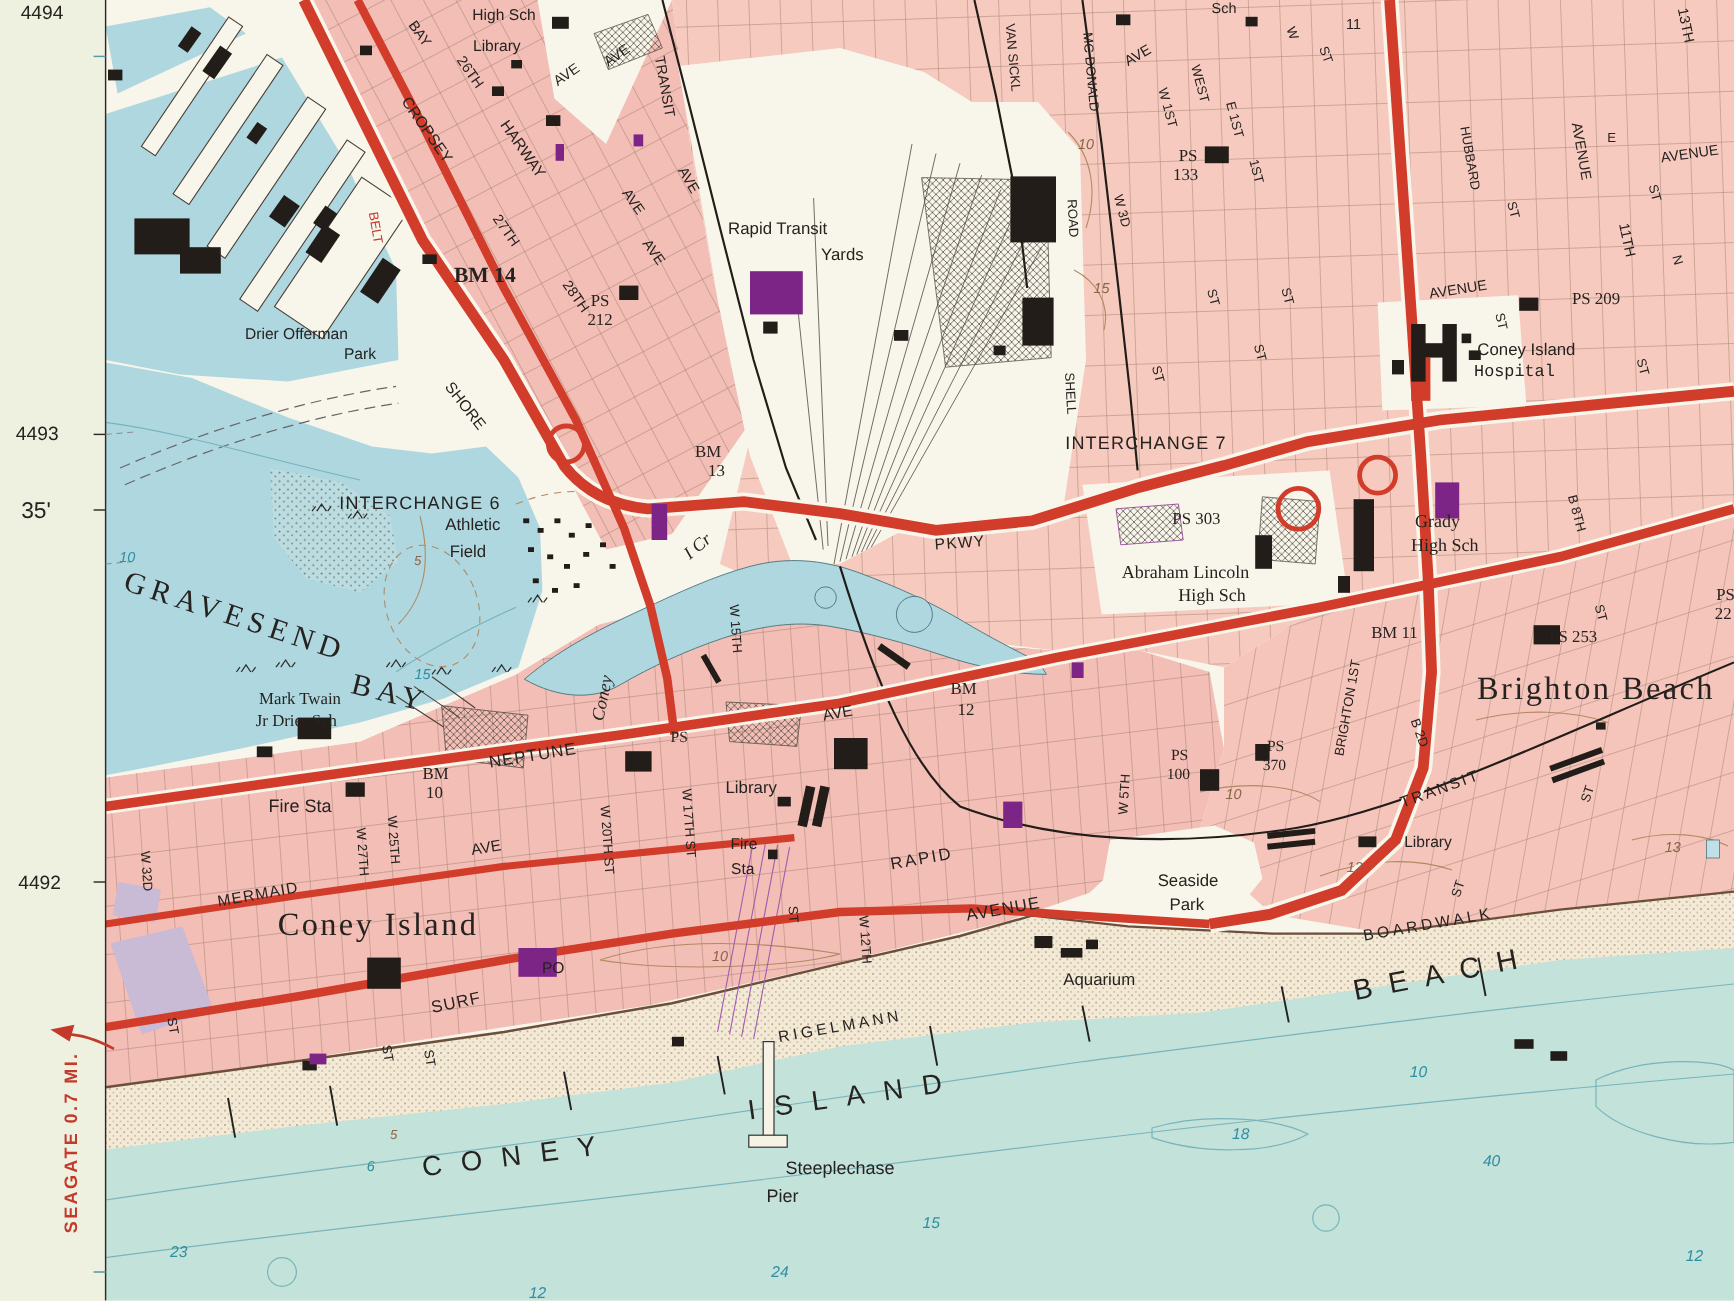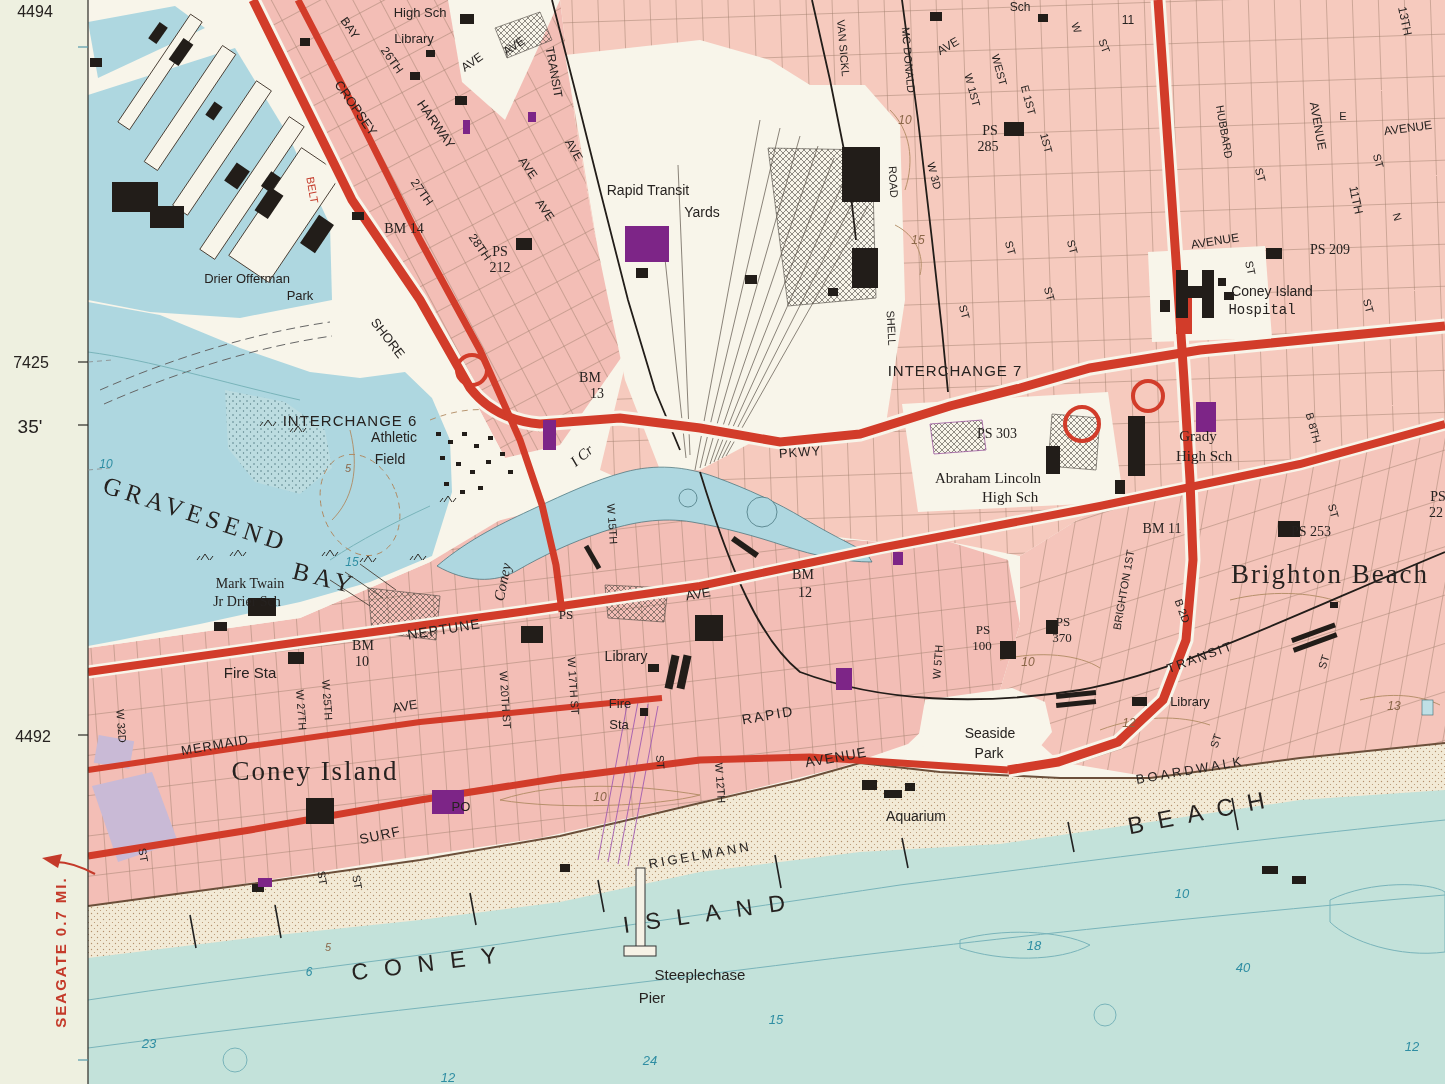--- a/index.html
+++ b/index.html
@@ -329,57 +329,57 @@
     <path d="M88,362 L112,360 M88,470 L110,468" stroke="#888" stroke-width="0.8" stroke-dasharray="5 4"></path>
     <g stroke="#c43a2a" fill="#c43a2a">
       <path d="M95,874 Q72,862 56,862" fill="none" stroke-width="2.2"></path>
       <path d="M42,858 L62,854 L58,868 Z" stroke="none"></path>
     </g>
   </g>
 </svg>
 
 <div id="label-layer">
       <div class="lbl" style="left: 35px; top: 12px; font-size: 16px; --r: 0deg;">4494</div>
-      <div class="lbl" style="left: 31px; top: 363px; font-size: 16px; --r: 0deg;">7425</div>
+      <div class="lbl" style="left: 31px; top: 363px; font-size: 16px; --r: 0deg;">4493</div>
       <div class="lbl" style="left: 30px; top: 426px; font-size: 19px; --r: 0deg;">35'</div>
       <div class="lbl" style="left: 33px; top: 737px; font-size: 16px; --r: 0deg;">4492</div>
       <div class="lbl c-red bd" style="left: 60px; top: 952px; font-size: 15px; letter-spacing: 2px; --r: -90deg;">SEAGATE 0.7 MI.</div>
       <div class="lbl" style="left: 420px; top: 12px; font-size: 13px; --r: 0deg;">High Sch</div>
       <div class="lbl" style="left: 414px; top: 38px; font-size: 13px; --r: 0deg;">Library</div>
       <div class="lbl" style="left: 1020px; top: 7px; font-size: 12px; --r: 0deg;">Sch</div>
       <div class="lbl" style="left: 350px; top: 28px; font-size: 12px; --r: 55deg;">BAY</div>
       <div class="lbl" style="left: 392px; top: 60px; font-size: 12px; --r: 55deg;">26TH</div>
       <div class="lbl" style="left: 356px; top: 108px; font-size: 13px; --r: 55deg;">CROPSEY</div>
       <div class="lbl" style="left: 436px; top: 124px; font-size: 13px; --r: 55deg;">HARWAY</div>
       <div class="lbl" style="left: 422px; top: 192px; font-size: 12px; --r: 55deg;">27TH</div>
       <div class="lbl" style="left: 480px; top: 247px; font-size: 12px; --r: 55deg;">28TH</div>
       <div class="lbl" style="left: 472px; top: 62px; font-size: 12px; --r: -35deg;">AVE</div>
       <div class="lbl" style="left: 514px; top: 46px; font-size: 12px; --r: -35deg;">AVE</div>
       <div class="lbl" style="left: 554px; top: 72px; font-size: 12px; --r: 80deg;">TRANSIT</div>
       <div class="lbl" style="left: 574px; top: 150px; font-size: 12px; --r: 60deg;">AVE</div>
       <div class="lbl" style="left: 528px; top: 168px; font-size: 12px; --r: 55deg;">AVE</div>
       <div class="lbl" style="left: 545px; top: 210px; font-size: 12px; --r: 55deg;">AVE</div>
       <div class="lbl c-red" style="left: 312px; top: 190px; font-size: 11px; --r: 80deg;">BELT</div>
       <div class="lbl" style="left: 388px; top: 338px; font-size: 13px; --r: 52deg;">SHORE</div>
-      <div class="lbl f-serif" style="left: 404px; top: 229px; font-size: 14px; --r: 0deg;">BM 14</div>
+      <div class="lbl f-serif" style="left: 404px; top: 229px; font-size: 18px; font-weight: bold; --r: 0deg;">BM 14</div>
       <div class="lbl f-serif" style="left: 500px; top: 252px; font-size: 14px; --r: 0deg;">PS</div>
       <div class="lbl f-serif" style="left: 500px; top: 268px; font-size: 14px; --r: 0deg;">212</div>
       <div class="lbl" style="left: 247px; top: 278px; font-size: 13px; --r: 0deg;">Drier Offerman</div>
       <div class="lbl" style="left: 300px; top: 295px; font-size: 13px; --r: 0deg;">Park</div>
       <div class="lbl" style="left: 648px; top: 190px; font-size: 14px; --r: 0deg;">Rapid Transit</div>
       <div class="lbl" style="left: 702px; top: 212px; font-size: 14px; --r: 0deg;">Yards</div>
       <div class="lbl" style="left: 843px; top: 48px; font-size: 11px; --r: 85deg;">VAN SICKL</div>
       <div class="lbl" style="left: 908px; top: 60px; font-size: 11px; --r: 85deg;">MC DONALD</div>
       <div class="lbl" style="left: 948px; top: 46px; font-size: 12px; --r: -30deg;">AVE</div>
       <div class="lbl" style="left: 999px; top: 70px; font-size: 11px; --r: 75deg;">WEST</div>
       <div class="lbl" style="left: 972px; top: 90px; font-size: 11px; --r: 75deg;">W 1ST</div>
       <div class="lbl" style="left: 1028px; top: 100px; font-size: 11px; --r: 75deg;">E 1ST</div>
       <div class="lbl c-brown it" style="left: 905px; top: 120px; font-size: 12px; --r: 0deg;">10</div>
       <div class="lbl f-serif" style="left: 990px; top: 131px; font-size: 14px; --r: 0deg;">PS</div>
-      <div class="lbl f-serif" style="left: 988px; top: 147px; font-size: 14px; --r: 0deg;">285</div>
+      <div class="lbl f-serif" style="left: 988px; top: 147px; font-size: 14px; --r: 0deg;">133</div>
       <div class="lbl" style="left: 934px; top: 176px; font-size: 11px; --r: 75deg;">W 3D</div>
       <div class="lbl" style="left: 893px; top: 182px; font-size: 11px; --r: 87deg;">ROAD</div>
       <div class="lbl" style="left: 891px; top: 328px; font-size: 11px; --r: 87deg;">SHELL</div>
       <div class="lbl c-brown it" style="left: 918px; top: 240px; font-size: 12px; --r: 0deg;">15</div>
       <div class="lbl" style="left: 1076px; top: 28px; font-size: 11px; --r: 70deg;">W</div>
       <div class="lbl" style="left: 1128px; top: 20px; font-size: 12px; --r: 0deg;">11</div>
       <div class="lbl" style="left: 1104px; top: 46px; font-size: 11px; --r: 70deg;">ST</div>
       <div class="lbl" style="left: 1046px; top: 143px; font-size: 11px; --r: 75deg;">1ST</div>
       <div class="lbl" style="left: 1010px; top: 248px; font-size: 11px; --r: 75deg;">ST</div>
       <div class="lbl" style="left: 1072px; top: 247px; font-size: 11px; --r: 75deg;">ST</div>

